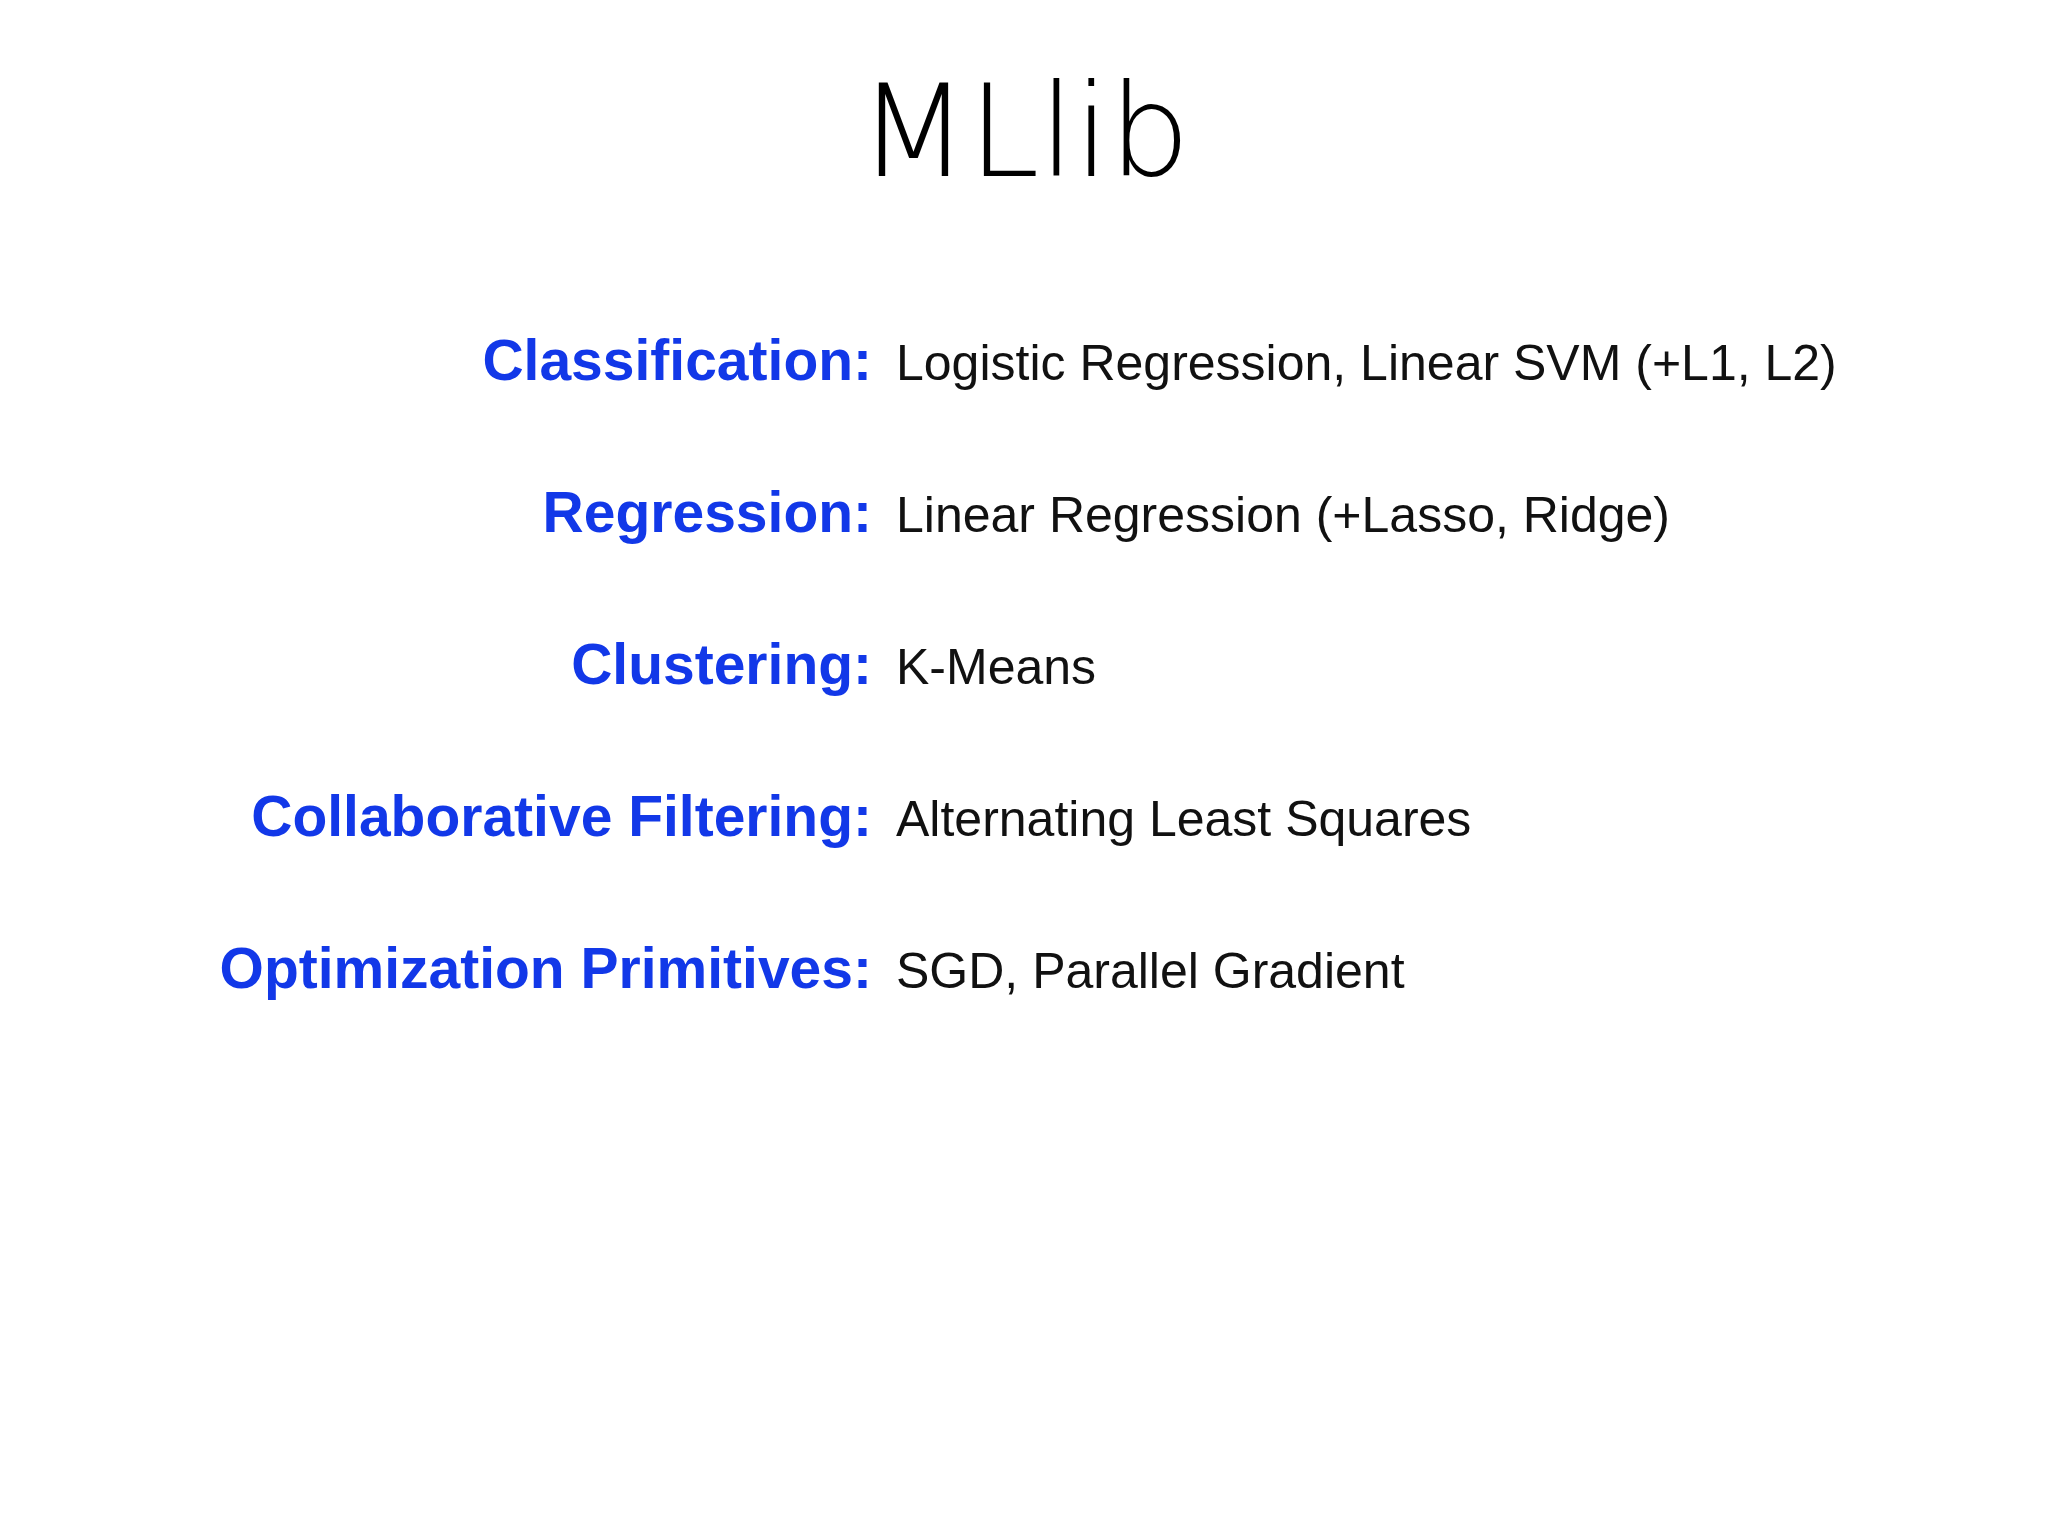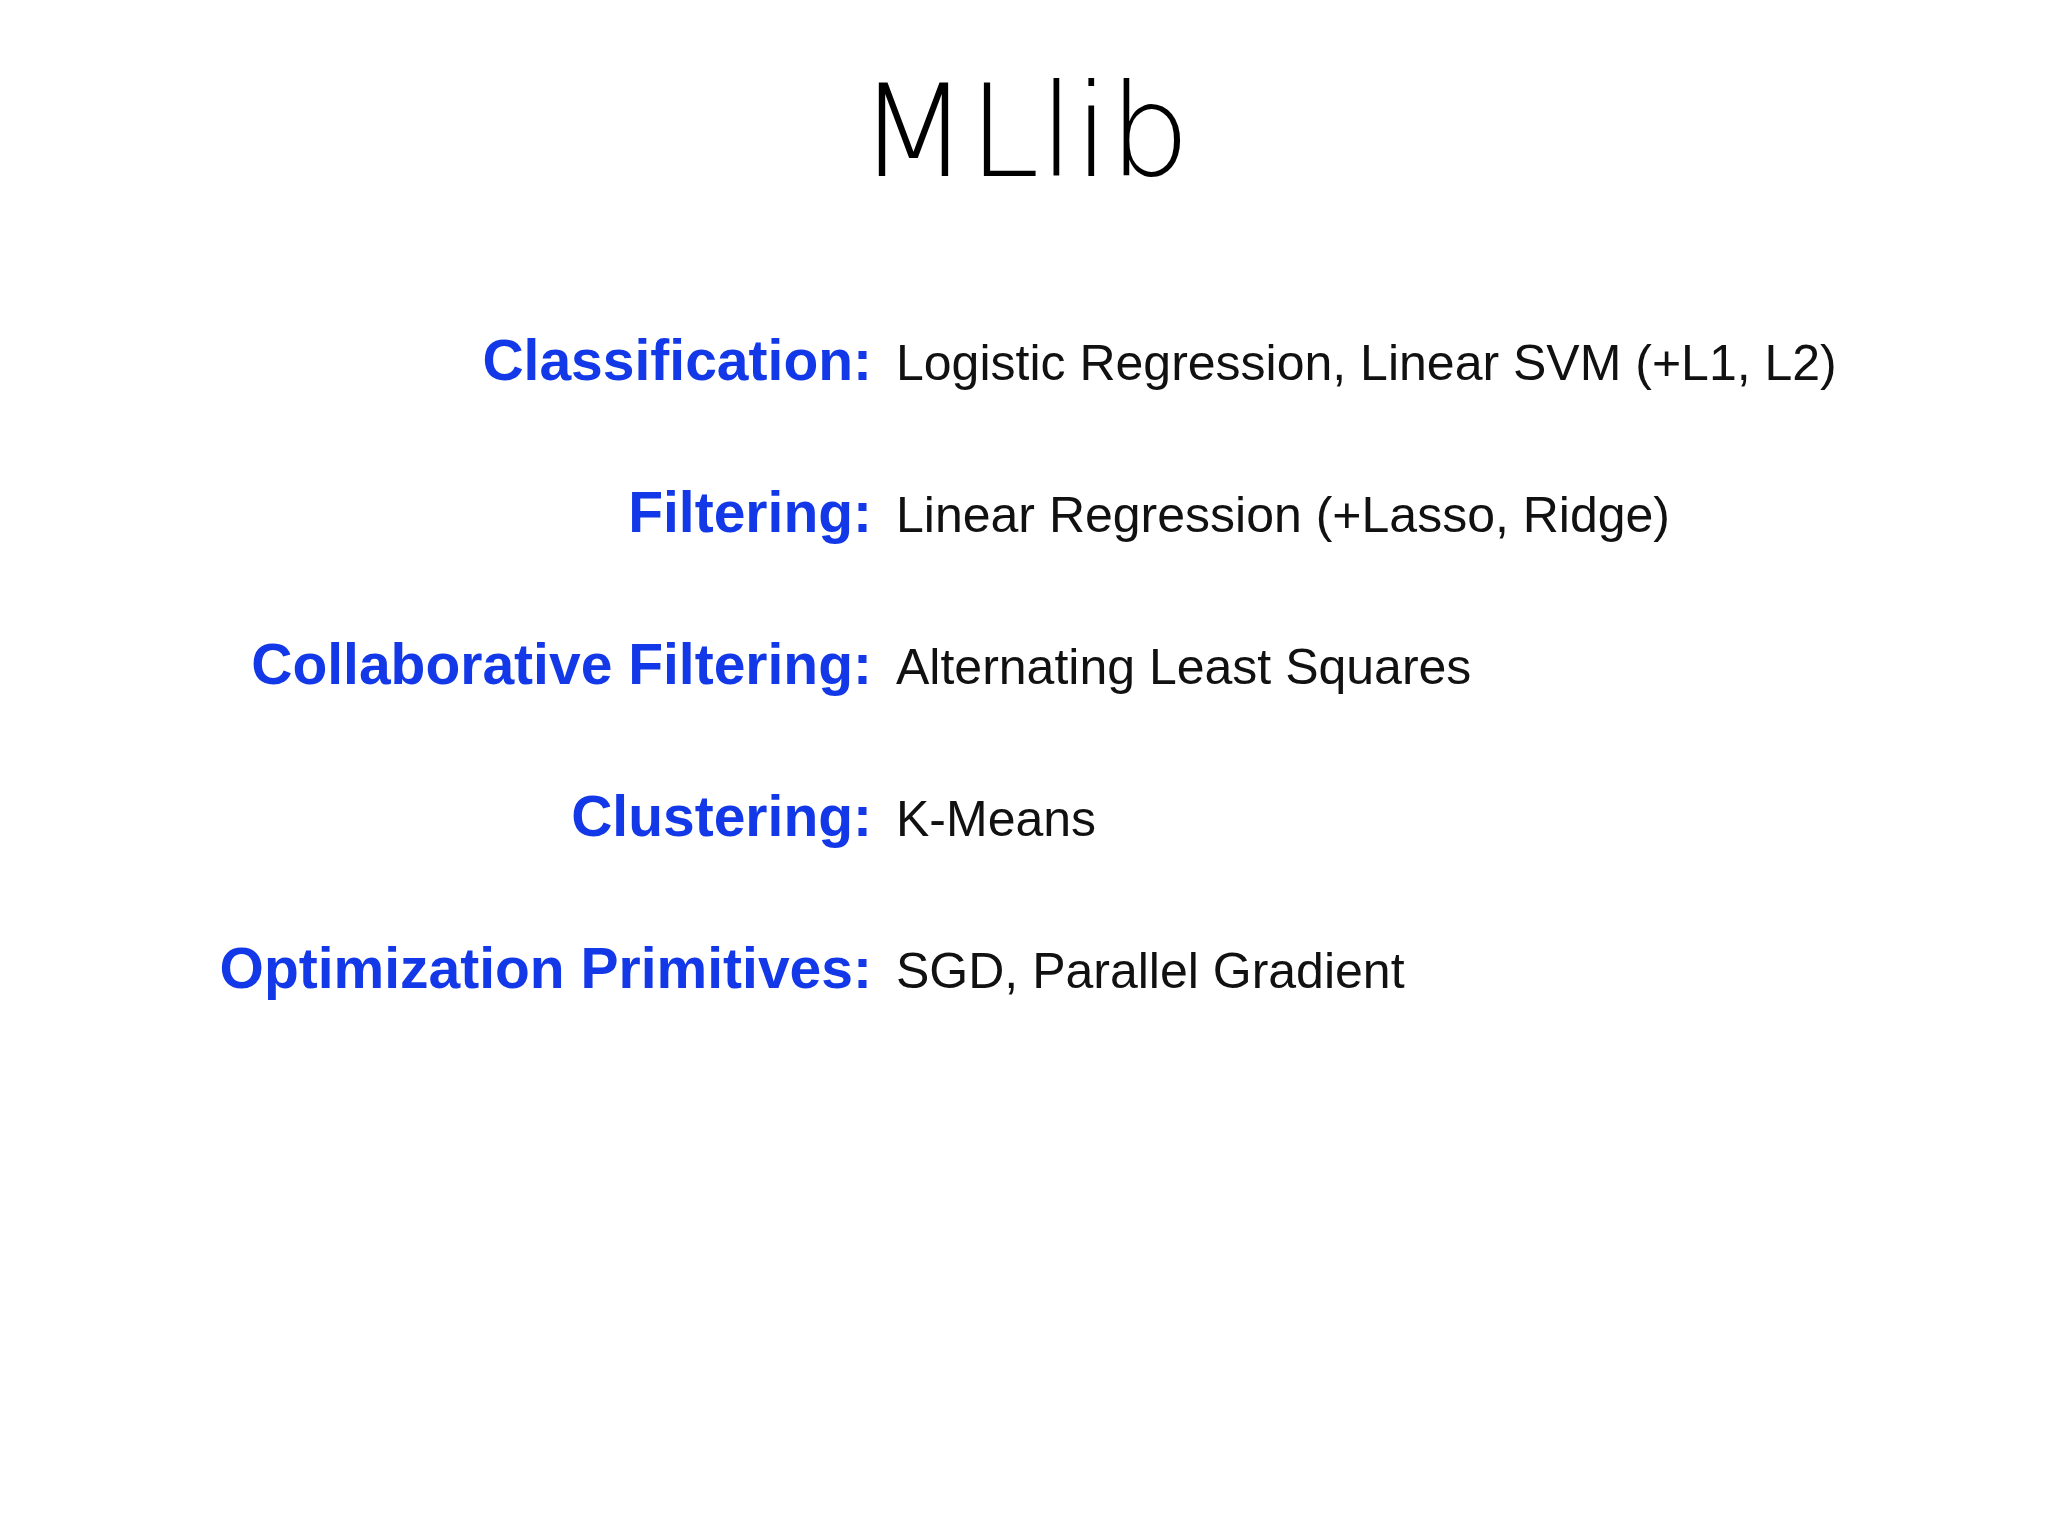--- a/index.html
+++ b/index.html
@@ -83,32 +83,32 @@
   <div class="slide-title">MLlib</div>
 
   <div class="spec-list">
 
     <div class="spec-row">
       <div class="spec-label">Classification:</div>
       <div class="spec-value">Logistic Regression, Linear SVM (+L1, L2)</div>
     </div>
 
     <div class="spec-row">
-      <div class="spec-label">Filtering:</div>
+      <div class="spec-label">Regression:</div>
       <div class="spec-value">Linear Regression (+Lasso, Ridge)</div>
+    </div>
+
+    <div class="spec-row">
+      <div class="spec-label">Clustering:</div>
+      <div class="spec-value">K-Means</div>
     </div>
 
     <div class="spec-row">
       <div class="spec-label">Collaborative Filtering:</div>
       <div class="spec-value">Alternating Least Squares</div>
-    </div>
-
-    <div class="spec-row">
-      <div class="spec-label">Clustering:</div>
-      <div class="spec-value">K-Means</div>
     </div>
 
     <div class="spec-row">
       <div class="spec-label">Optimization Primitives:</div>
       <div class="spec-value">SGD, Parallel Gradient</div>
     </div>
 
   </div>
 </div>
 

